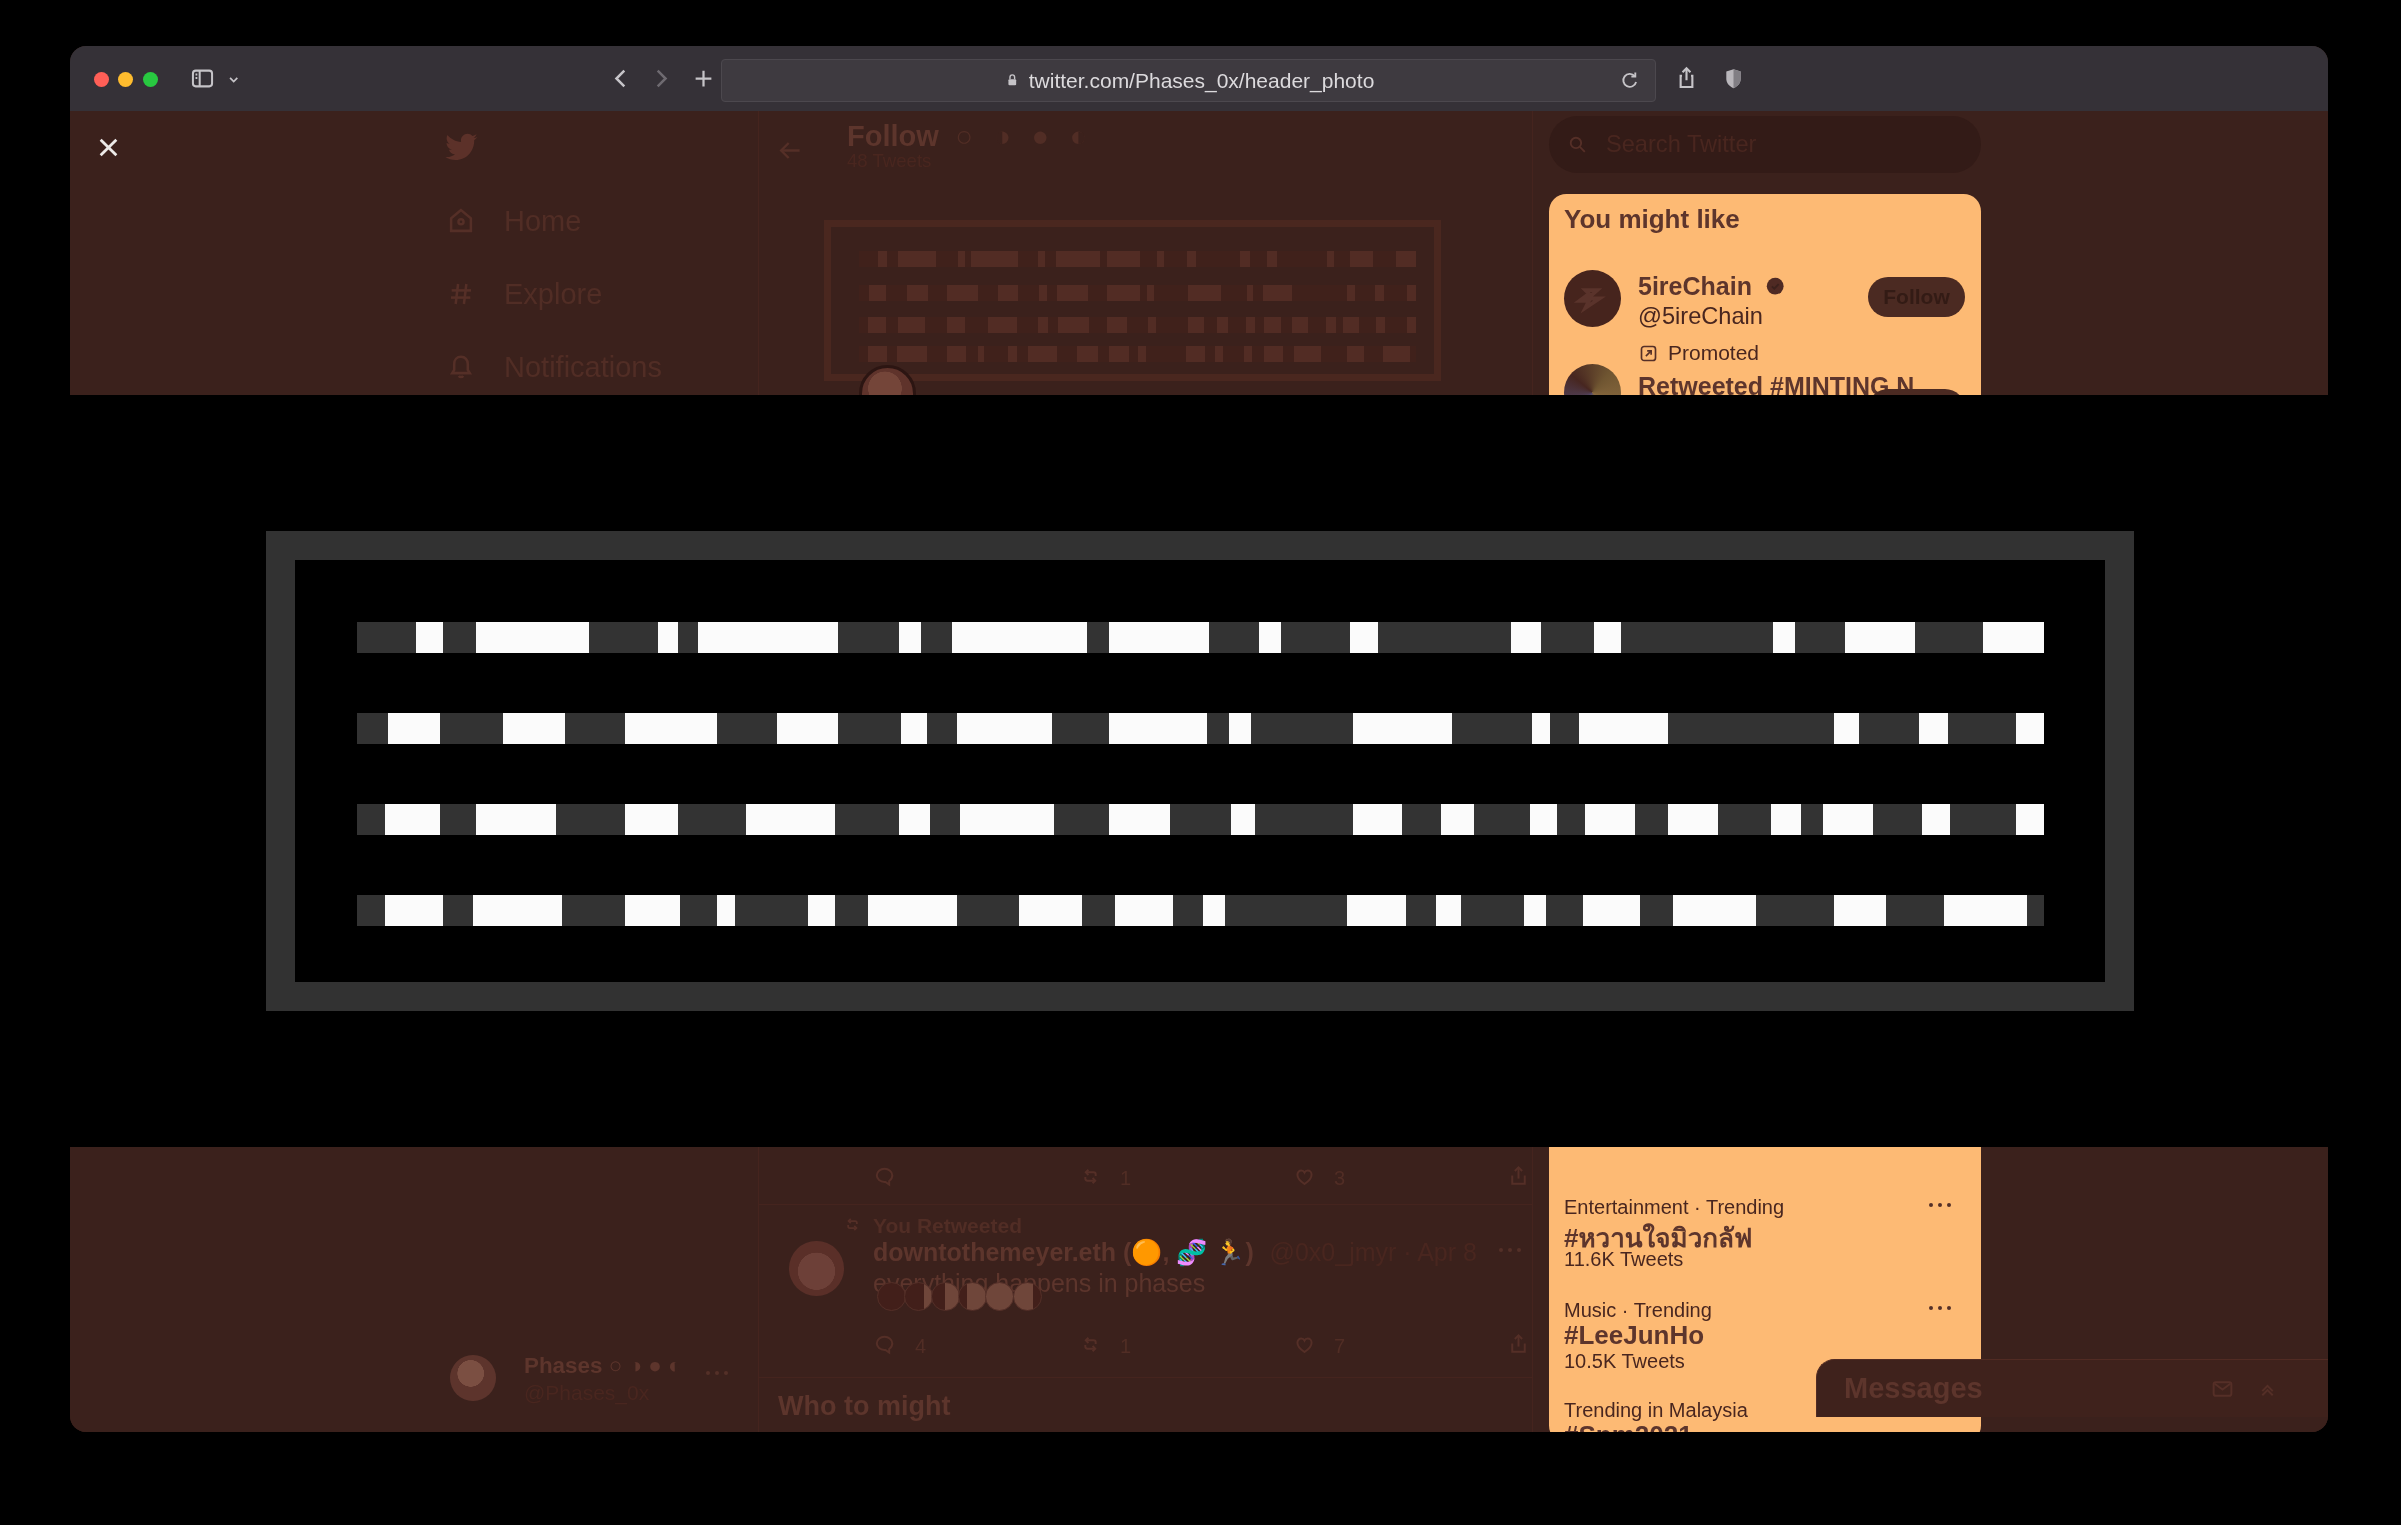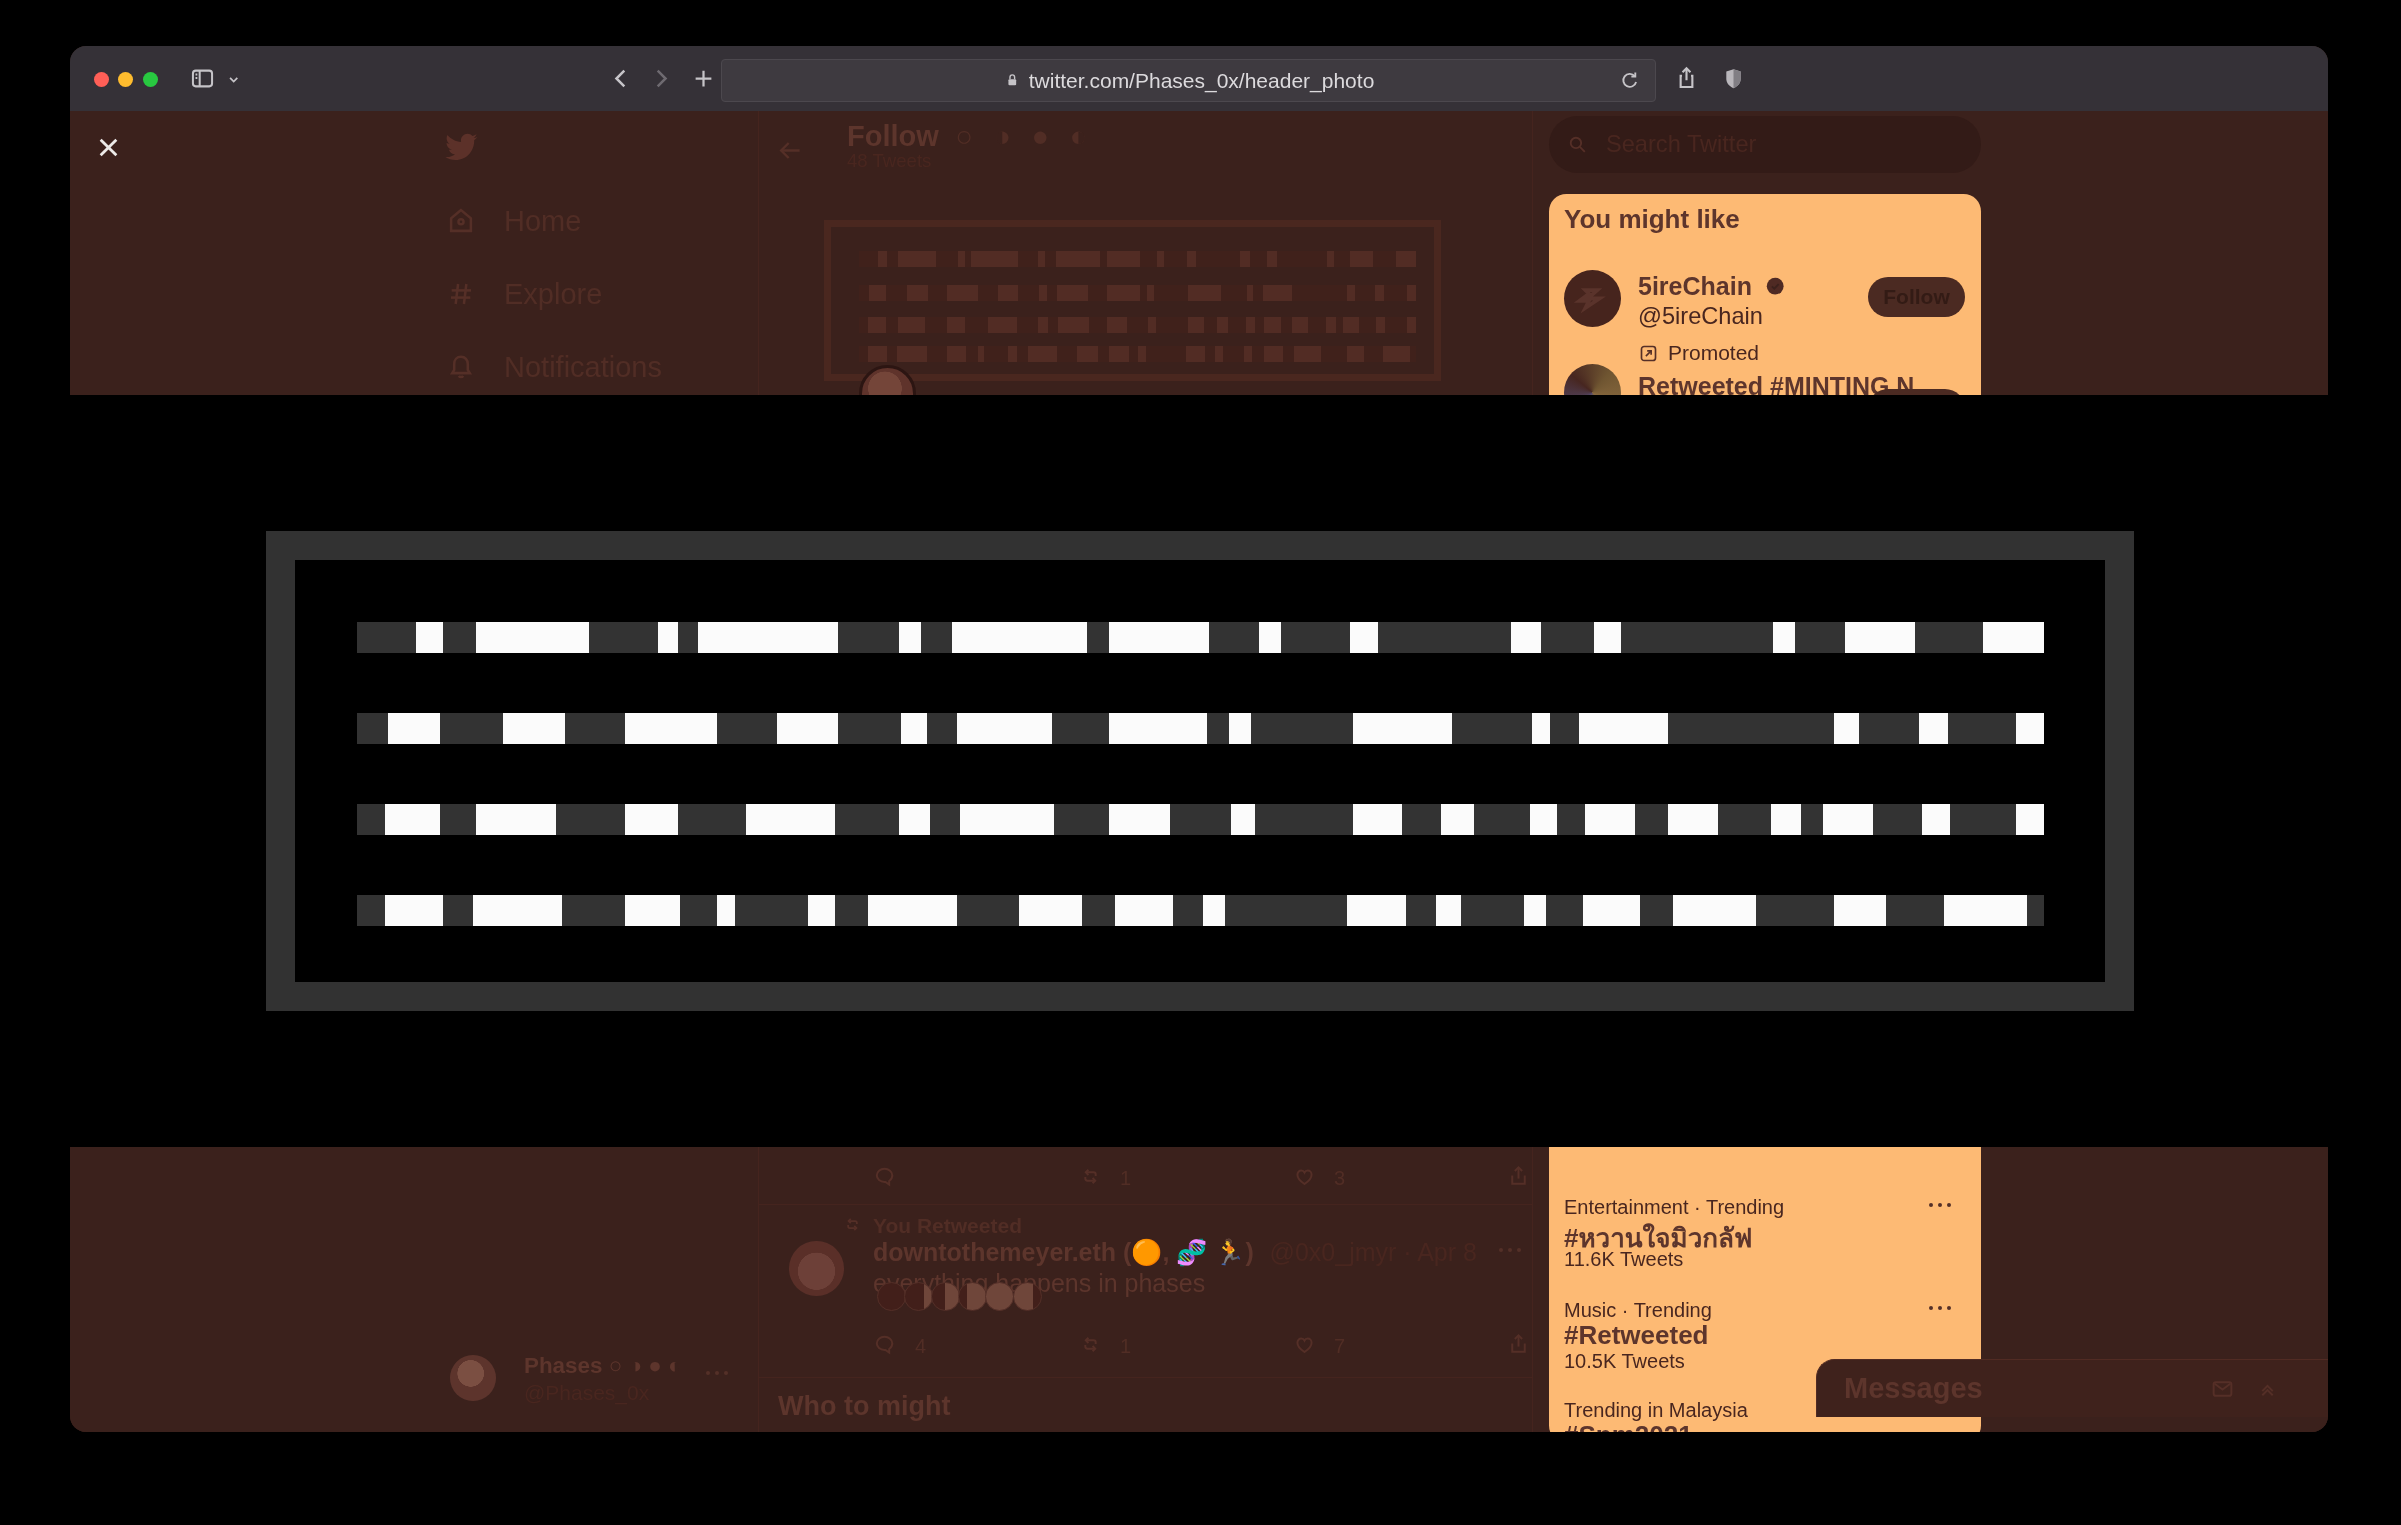--- a/index.html
+++ b/index.html
@@ -630,21 +630,21 @@
           <div class="abs d1 bold" style="left:15px;top:70px;font-size:26px">#หวานใจมิวกลัฟ</div>
           <div class="abs d3" style="left:15px;top:101px;font-size:20px">11.6K Tweets</div>
           <span class="abs dots" style="left:380px;top:56px">
               <i></i>
               <i></i>
               <i></i>
             </span>
         </div>
         <div>
           <div class="abs d3" style="left:15px;top:152px;font-size:20px">Music · Trending</div>
-          <div class="abs d1 bold" style="left:15px;top:173px;font-size:26px">#Retweeted</div>
+          <div class="abs d1 bold" style="left:15px;top:173px;font-size:26px">#LeeJunHo</div>
           <div class="abs d3" style="left:15px;top:203px;font-size:20px">10.5K Tweets</div>
           <span class="abs dots" style="left:380px;top:159px">
               <i></i>
               <i></i>
               <i></i>
             </span>
         </div>
         <div>
           <div class="abs d3" style="left:15px;top:252px;font-size:20px">Trending in Malaysia</div>
           <div class="abs d1 bold" style="left:15px;top:273px;font-size:26px">#Spm2021</div>

